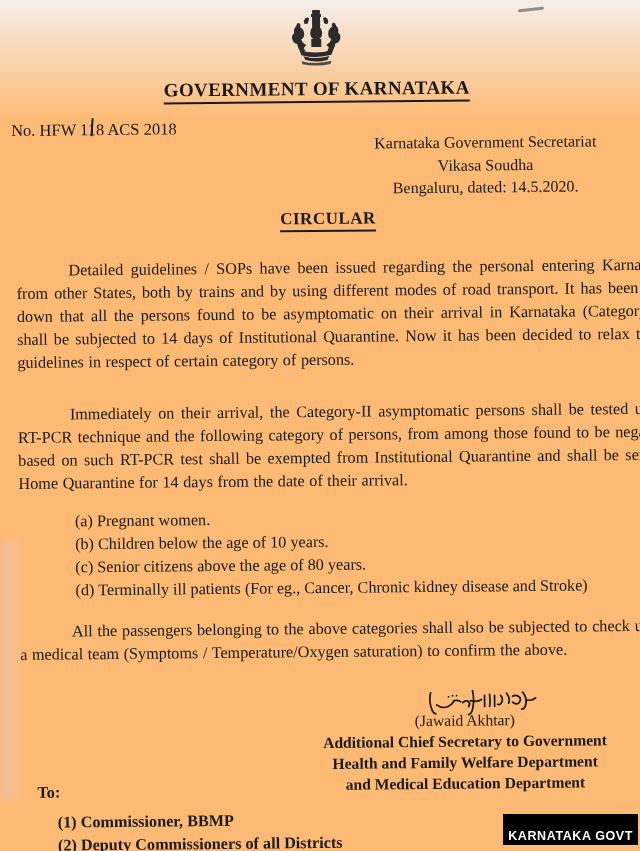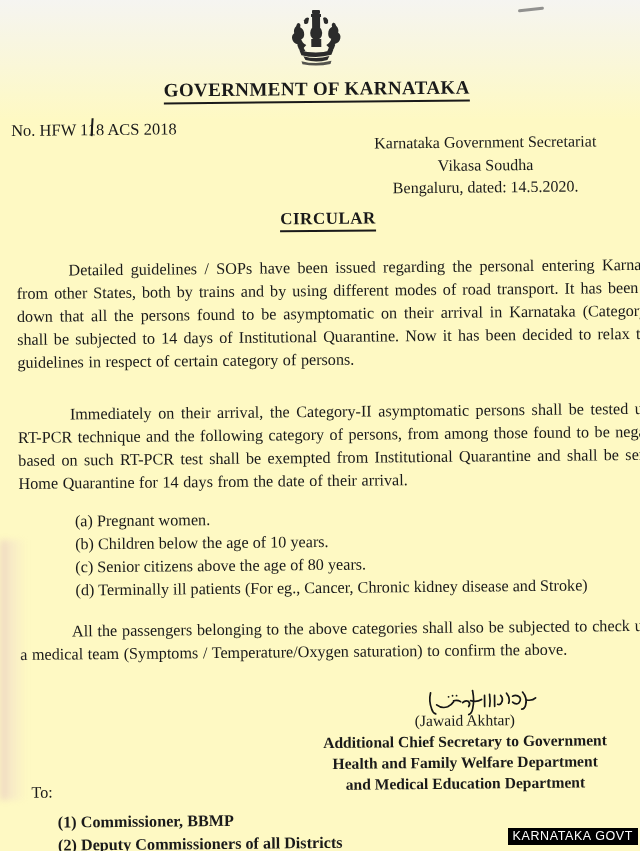--- a/index.html
+++ b/index.html
@@ -10,21 +10,21 @@
   }
   body {
     font-family: "Liberation Serif", "DejaVu Serif", serif;
   }
 
   #page {
     position: relative;
     width: 640px;
     height: 851px;
     overflow: hidden;
-    background: #fef9c3;
+    background: #fdba74;
     color: #1a1a1a;
   }
 
   
   .scan-tint-left {
     position: absolute;
     left: 0;
     top: 540px;
     width: 26px;
     height: 260px;
@@ -204,47 +204,47 @@
     top: 688px;
     width: 140px;
     height: 34px;
     pointer-events: none;
   }
   .signature svg { display: block; width: 140px; height: 34px; }
 
   
   .to-label {
     position: absolute;
-    left: 28px;
+    left: 34px;
     top: 781px;
     font-size: 16.2px;
-    font-weight: normal;
+    font-weight: bold;
   }
   .to-list {
     position: absolute;
     left: 54px;
     top: 809px;
     font-size: 16.2px;
     line-height: 1.42;
     font-weight: bold;
   }
   .to-item { display: block; white-space: nowrap; }
 
   
   .watermark {
     position: absolute;
     right: 2px;
     bottom: 6px;
     background: #000000;
     color: #ffffff;
     font-family: "Liberation Sans", "DejaVu Sans", sans-serif;
-    font-weight: normal;
+    font-weight: bold;
     font-size: 12.5px;
     letter-spacing: 0.6px;
-    padding: 2px 5px 3px 5px;
+    padding: 16px 5px 3px 5px;
     line-height: 1;
     z-index: 5;
   }
 </style>
 </head>
 <body>
 
 <div id="page">
 
   <div class="scan-tint-top"></div>

